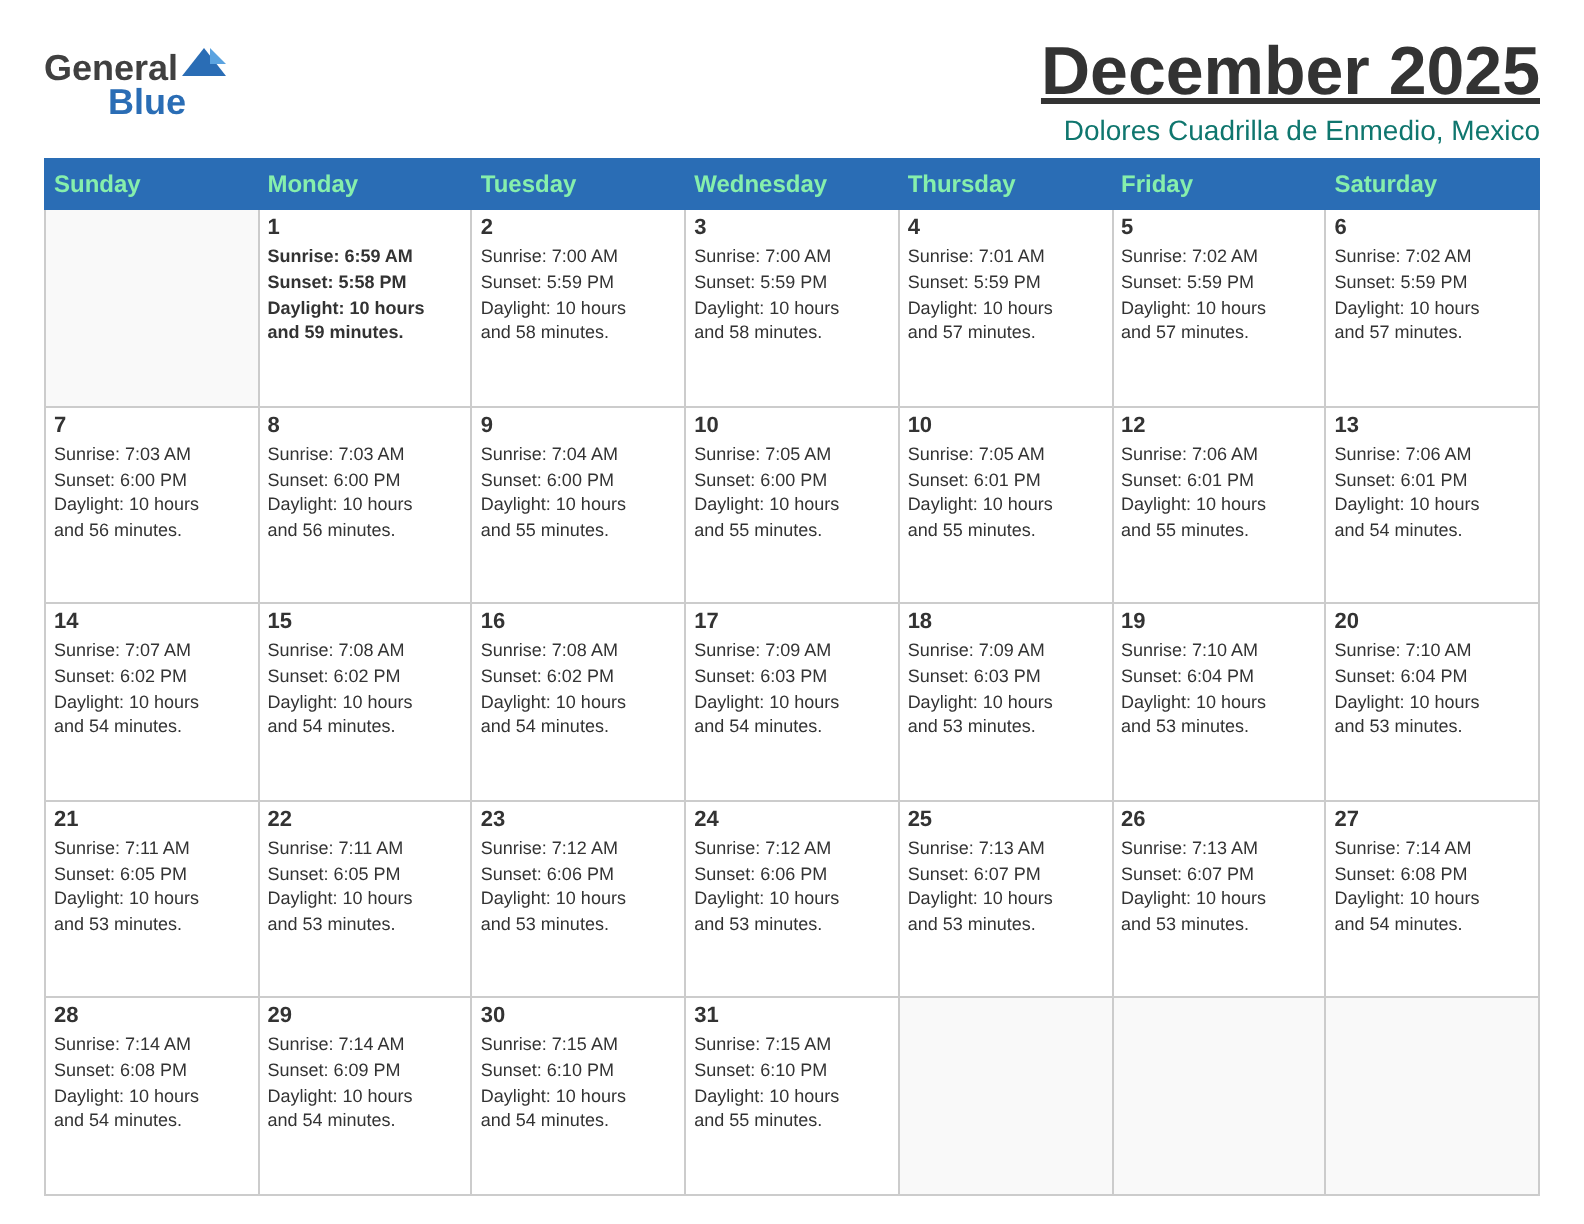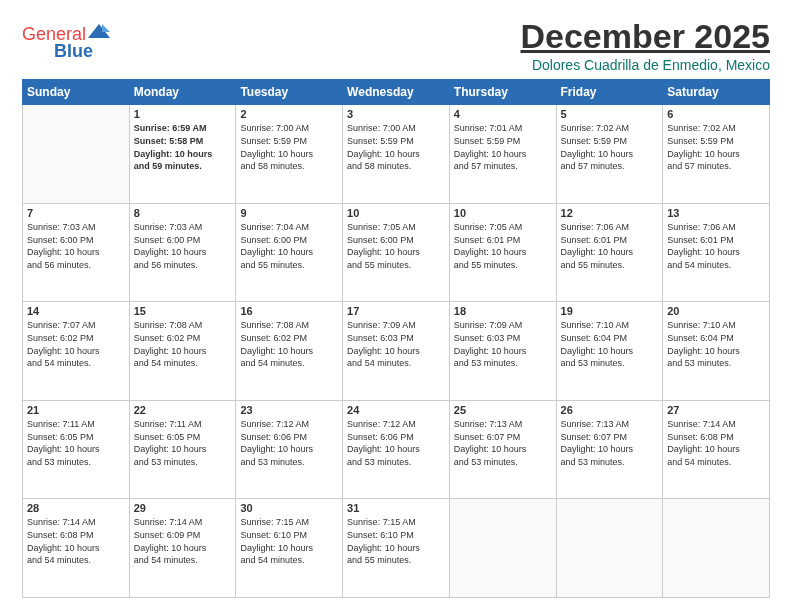--- a/index.html
+++ b/index.html
@@ -28,22 +28,22 @@
       flex-direction: column;
       align-items: flex-start;
       margin-top: 4px;
     }
     .logo-text {
       display: flex;
       align-items: baseline;
     }
     .logo-general {
       font-size: 18px;
-      font-weight: normal;
-      color: #ef4444;
+      font-weight: bold;
+      color: #404040;
     }
     .logo-blue {
       font-size: 18px;
       font-weight: bold;
       color: #2a6db5;
     }
     .logo-icon {
       width: 22px;
       height: 18px;
       margin-left: 2px;
@@ -66,21 +66,21 @@
     }
     .calendar {
       flex: 1;
       border: 1px solid #ccc;
       border-collapse: collapse;
       width: 100%;
       table-layout: fixed;
     }
     .calendar th {
       background: #2a6db5;
-      color: #ffffff;
+      color: #86efac;
       font-size: 12px;
       font-weight: bold;
       padding: 5px 4px;
       text-align: left;
       border: 1px solid #2a6db5;
     }
     .calendar td {
       border: 1px solid #ccc;
       vertical-align: top;
       padding: 3px 4px;

